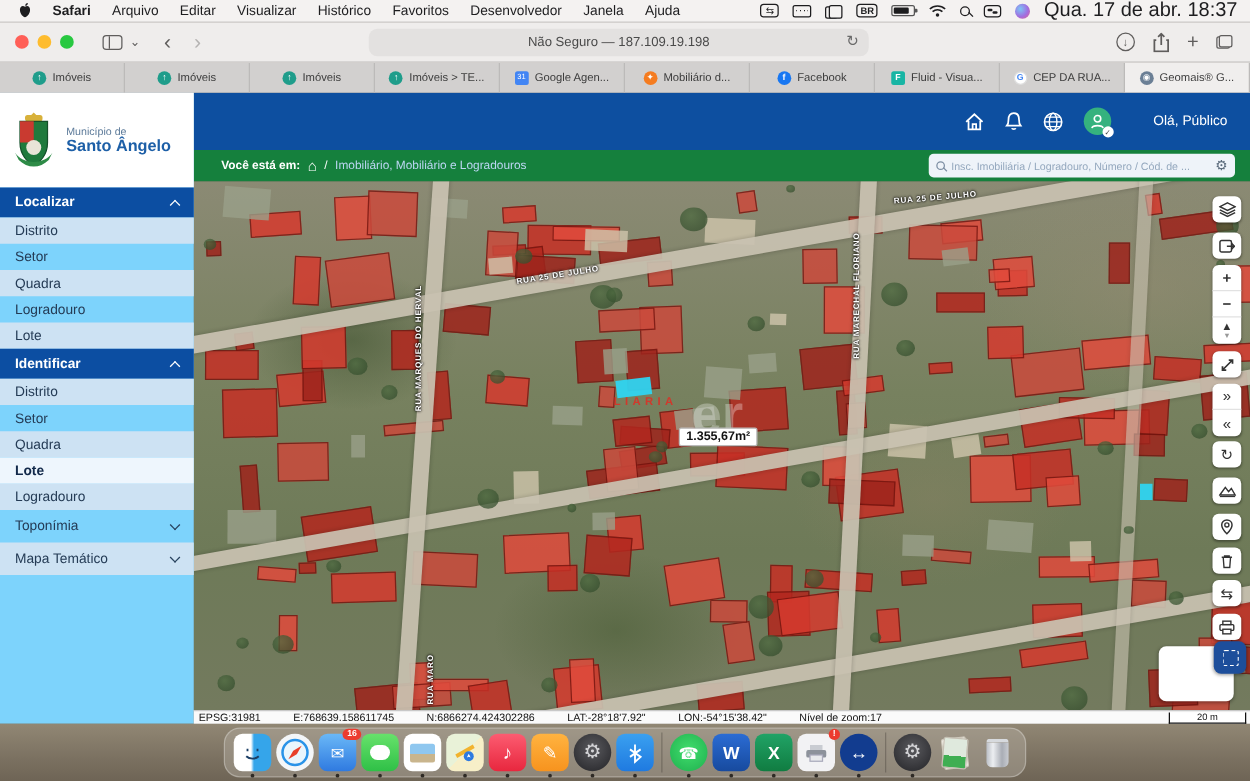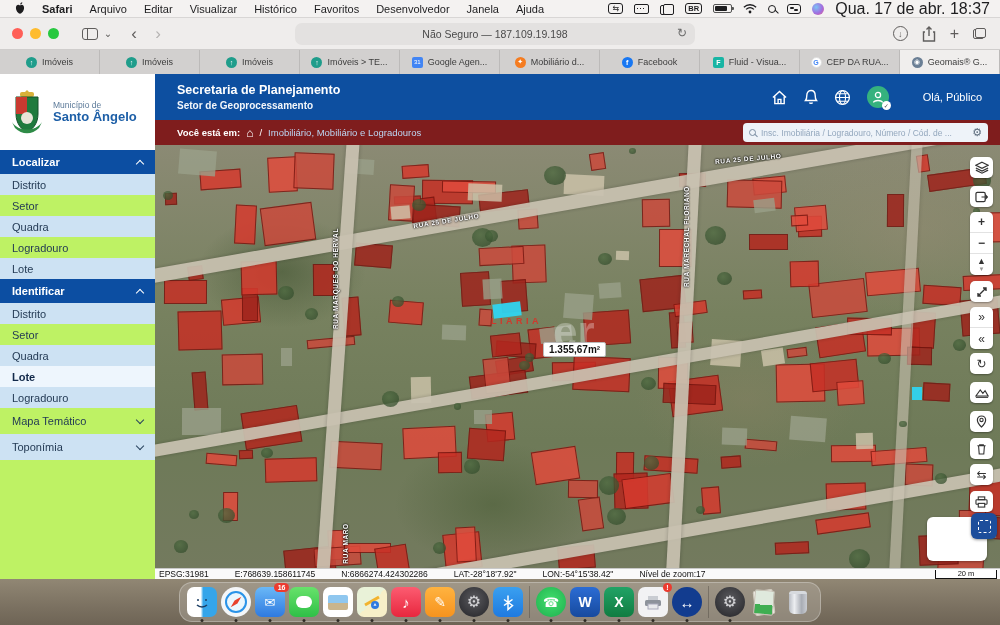--- a/index.html
+++ b/index.html
@@ -42,41 +42,41 @@
   .tabs-ic{width:13px;height:11px;position:relative;}
   .tabs-ic::before{content:"";position:absolute;left:0;bottom:0;width:9px;height:8px;border:1.4px solid #5f5d5c;border-radius:2px;}
   .tabs-ic::after{content:"";position:absolute;right:0;top:0;width:9px;height:8px;border:1.4px solid #5f5d5c;border-radius:2px;background:#efedec;}
   
   #tabstrip{position:absolute;left:0;top:50px;width:1000px;height:24px;background:#d2d0cf;display:flex;z-index:48;}
   .tab{flex:1;display:flex;align-items:center;justify-content:center;gap:5px;font-size:9px;color:#3c3c3c;border-right:1px solid #bcbab9;background:#d2d0cf;white-space:nowrap;overflow:hidden;}
   .tab.active{background:#f0eeed;}
   .fav{width:11px;height:11px;border-radius:50%;display:inline-flex;align-items:center;justify-content:center;font-size:7px;color:#fff;flex:0 0 auto;}
   .fav.sq{border-radius:2px;}
   
-  #sidewrap{position:absolute;left:0;top:74px;width:155px;height:505px;background:#bef264;z-index:10;}
+  #sidewrap{position:absolute;left:0;top:74px;width:155px;height:505px;background:#7dd3fc;z-index:10;}
   #logo{background:#fff;height:76px;display:flex;align-items:center;padding:0 8px;gap:7px;}
   #crest{width:38px;height:48px;}
   #logo-text .l1{font-size:8.5px;color:#5c7folor:#5c7a99;color:#5c7a99;}
   #logo-text .l2{font-size:13px;font-weight:bold;color:#1d5fa7;line-height:1.05;}
   .sec-head{background:#0c4ea2;color:#fff;font-weight:bold;font-size:11px;display:flex;align-items:center;justify-content:space-between;padding:6px 12px;}
   .chv{width:6px;height:6px;border-right:1.6px solid #fff;border-bottom:1.6px solid #fff;transform:rotate(-135deg);margin-top:3px;}
   .chv.down{transform:rotate(45deg);margin-top:-2px;border-color:#28425e;}
   .sitem{font-size:11px;color:#243b55;padding:4.5px 12px;display:flex;align-items:center;justify-content:space-between;}
   .sitem:nth-child(odd){background:#cde2f3;}
   .sitem.active{background:#eef6fd;font-weight:bold;color:#12294a;}
   .sitem.collap{padding:7px 12px;}
   #appheader{position:absolute;left:155px;top:74px;width:845px;height:46px;background:#0d4fa0;z-index:9;display:flex;align-items:center;}
   #ah-titles{margin-left:22px;color:#fff;}
   #ah-titles .t1{font-size:12.5px;font-weight:bold;}
   #ah-titles .t2{font-size:10px;margin-top:3px;font-weight:bold;opacity:.95;}
   #ah-right{margin-left:auto;display:flex;align-items:center;gap:16px;padding-right:18px;color:#fff;}
   #greeting{font-size:11px;margin-left:18px;}
   #avatar{width:22px;height:22px;border-radius:50%;background:#35b27e;position:relative;display:flex;align-items:center;justify-content:center;}
   #avatar .badge{position:absolute;right:-2px;bottom:-2px;width:9px;height:9px;background:#fff;border-radius:50%;color:#444;font-size:6px;display:flex;align-items:center;justify-content:center;}
-  #crumbbar{position:absolute;left:155px;top:120px;width:845px;height:25px;background:#7f1d1d;z-index:9;display:flex;align-items:center;color:#fff;}
+  #crumbbar{position:absolute;left:155px;top:120px;width:845px;height:25px;background:#15803d;z-index:9;display:flex;align-items:center;color:#fff;}
   #crumb{display:flex;align-items:center;gap:6px;margin-left:22px;font-size:9.5px;}
   #crumb .pfx{font-weight:bold;}
   #crumb .path{color:#bcd6f2;}
   #searchbox{position:absolute;right:12px;top:3px;width:245px;height:19px;background:#eef3f9;border-radius:4px;display:flex;align-items:center;padding:0 6px;gap:5px;}
   #searchbox input{border:0;outline:0;background:transparent;font-size:8.5px;flex:1;color:#333;}
   #searchbox input::placeholder{color:#93a7bd;}
   .mag2{width:7px;height:7px;border:1.3px solid #7c8ea3;border-radius:50%;position:relative;flex:0 0 auto;}
   .mag2::after{content:"";position:absolute;width:4px;height:1.3px;background:#7c8ea3;right:-3px;bottom:-1px;transform:rotate(45deg);}
   #searchbox .gear{color:#5b6b7c;font-size:11px;}
   
@@ -273,35 +273,31 @@
     <div class="sitem">
         <span>Quadra</span>
       </div>
     <div class="sitem active">
         <span>Lote</span>
       </div>
     <div class="sitem">
         <span>Logradouro</span>
       </div>
     <div class="sitem collap">
+        <span>Toponímia</span>
+        <span class="chv down"></span>
+      </div>
+    <div class="sitem collap">
         <span>Mapa Temático</span>
         <span class="chv down"></span>
       </div>
-    <div class="sitem collap">
-        <span>Toponímia</span>
-        <span class="chv down"></span>
-      </div>
   </div>
 </div>
 
 <div id="appheader">
-  <div id="ah-titles">
-    <div class="t1">Secretaria de Planejamento</div>
-    <div class="t2">Setor de Geoprocessamento</div>
-  </div>
   <div id="ah-right">
     <svg width="17" height="15" viewBox="0 0 18 16">
         <path d="M2 8 L9 1.5 L16 8 M4 7 V14.5 H14 V7 M7.5 14.5 V10 H10.5 V14.5" fill="none" stroke="#fff" stroke-width="1.5"></path>
       </svg>
     <svg width="14" height="16" viewBox="0 0 14 16">
         <path d="M7 1.5 C4 1.5 2.8 4 2.8 6.5 C2.8 10 1.5 11.5 1.5 11.5 H12.5 C12.5 11.5 11.2 10 11.2 6.5 C11.2 4 10 1.5 7 1.5 Z" fill="none" stroke="#fff" stroke-width="1.4"></path>
         <path d="M5.5 13.5 C5.8 14.6 8.2 14.6 8.5 13.5" fill="none" stroke="#fff" stroke-width="1.4"></path>
       </svg>
     <svg width="17" height="17" viewBox="0 0 18 18">
         <circle cx="9" cy="9" r="7.3" fill="none" stroke="#fff" stroke-width="1.4"></circle>

